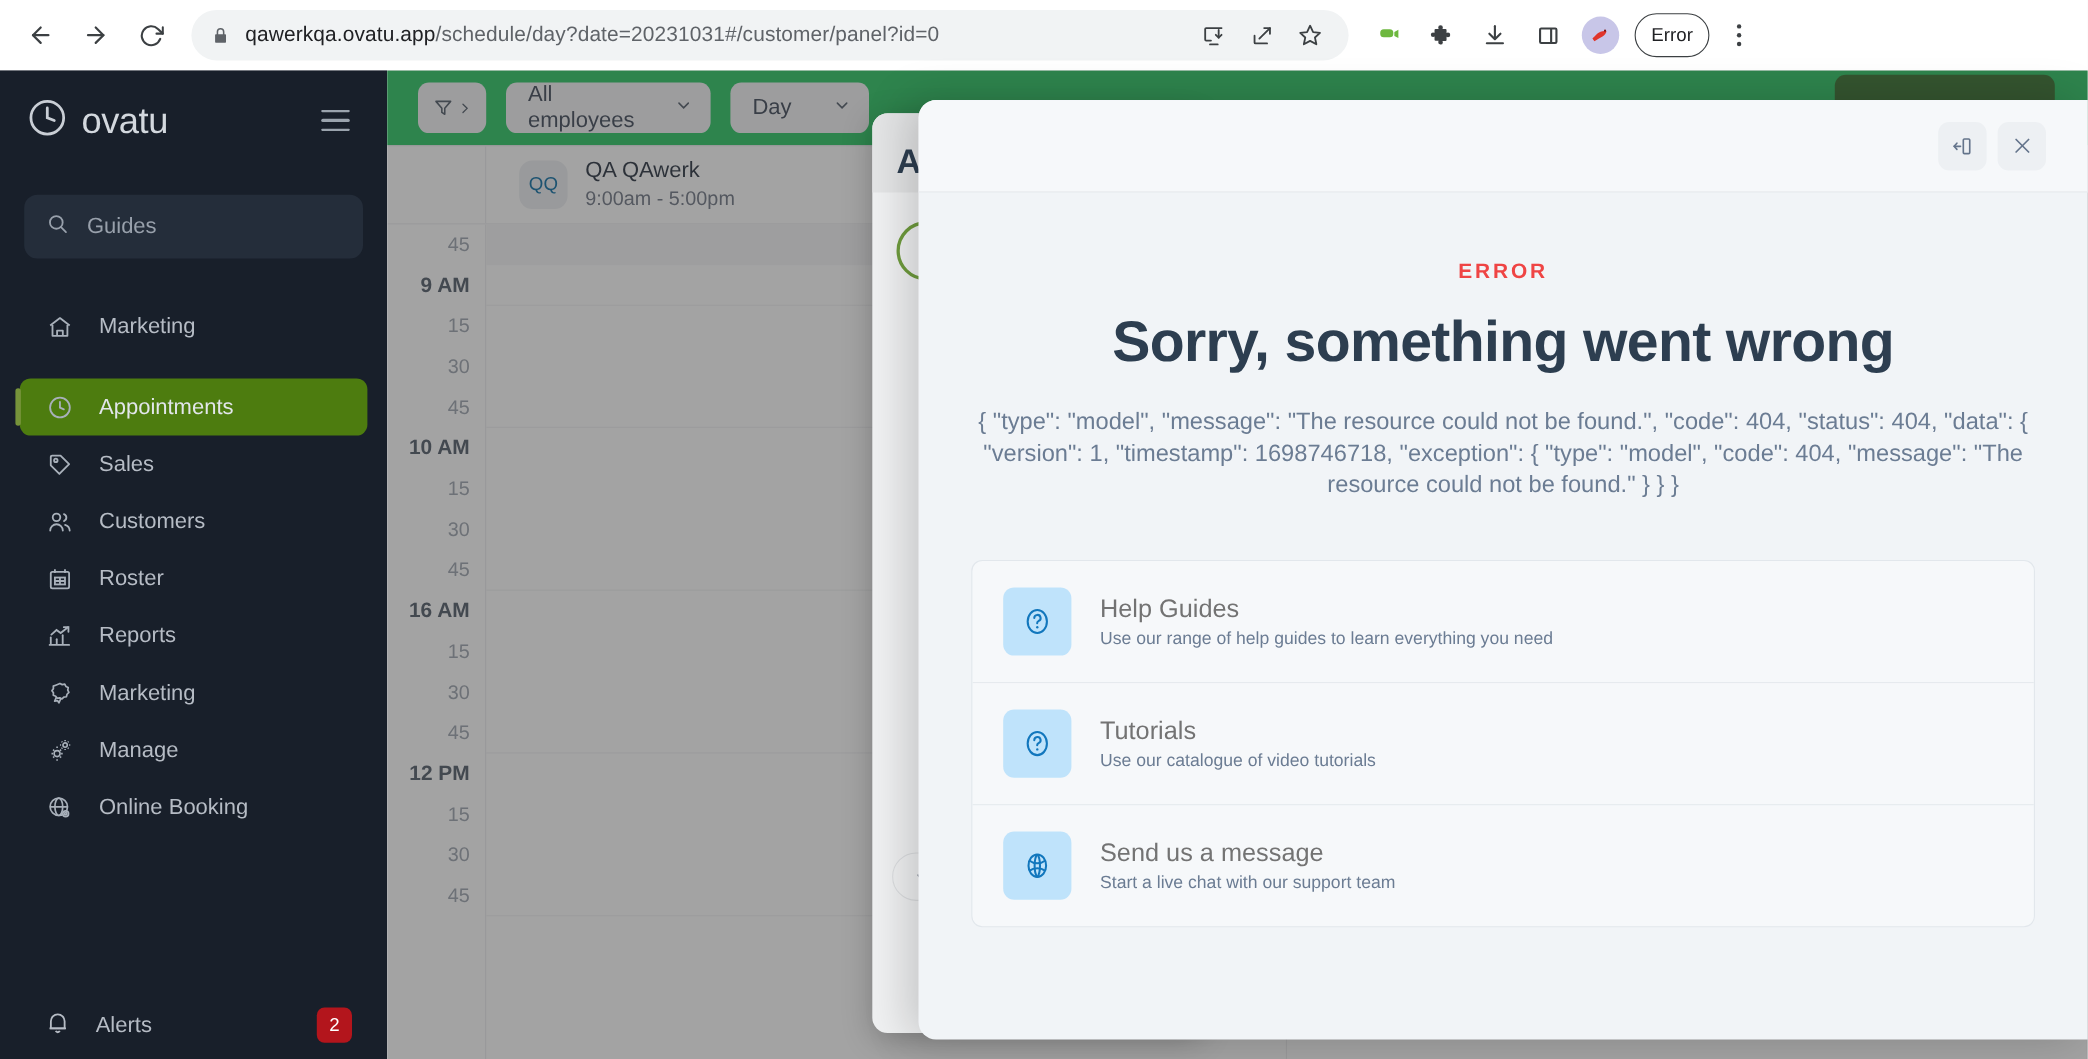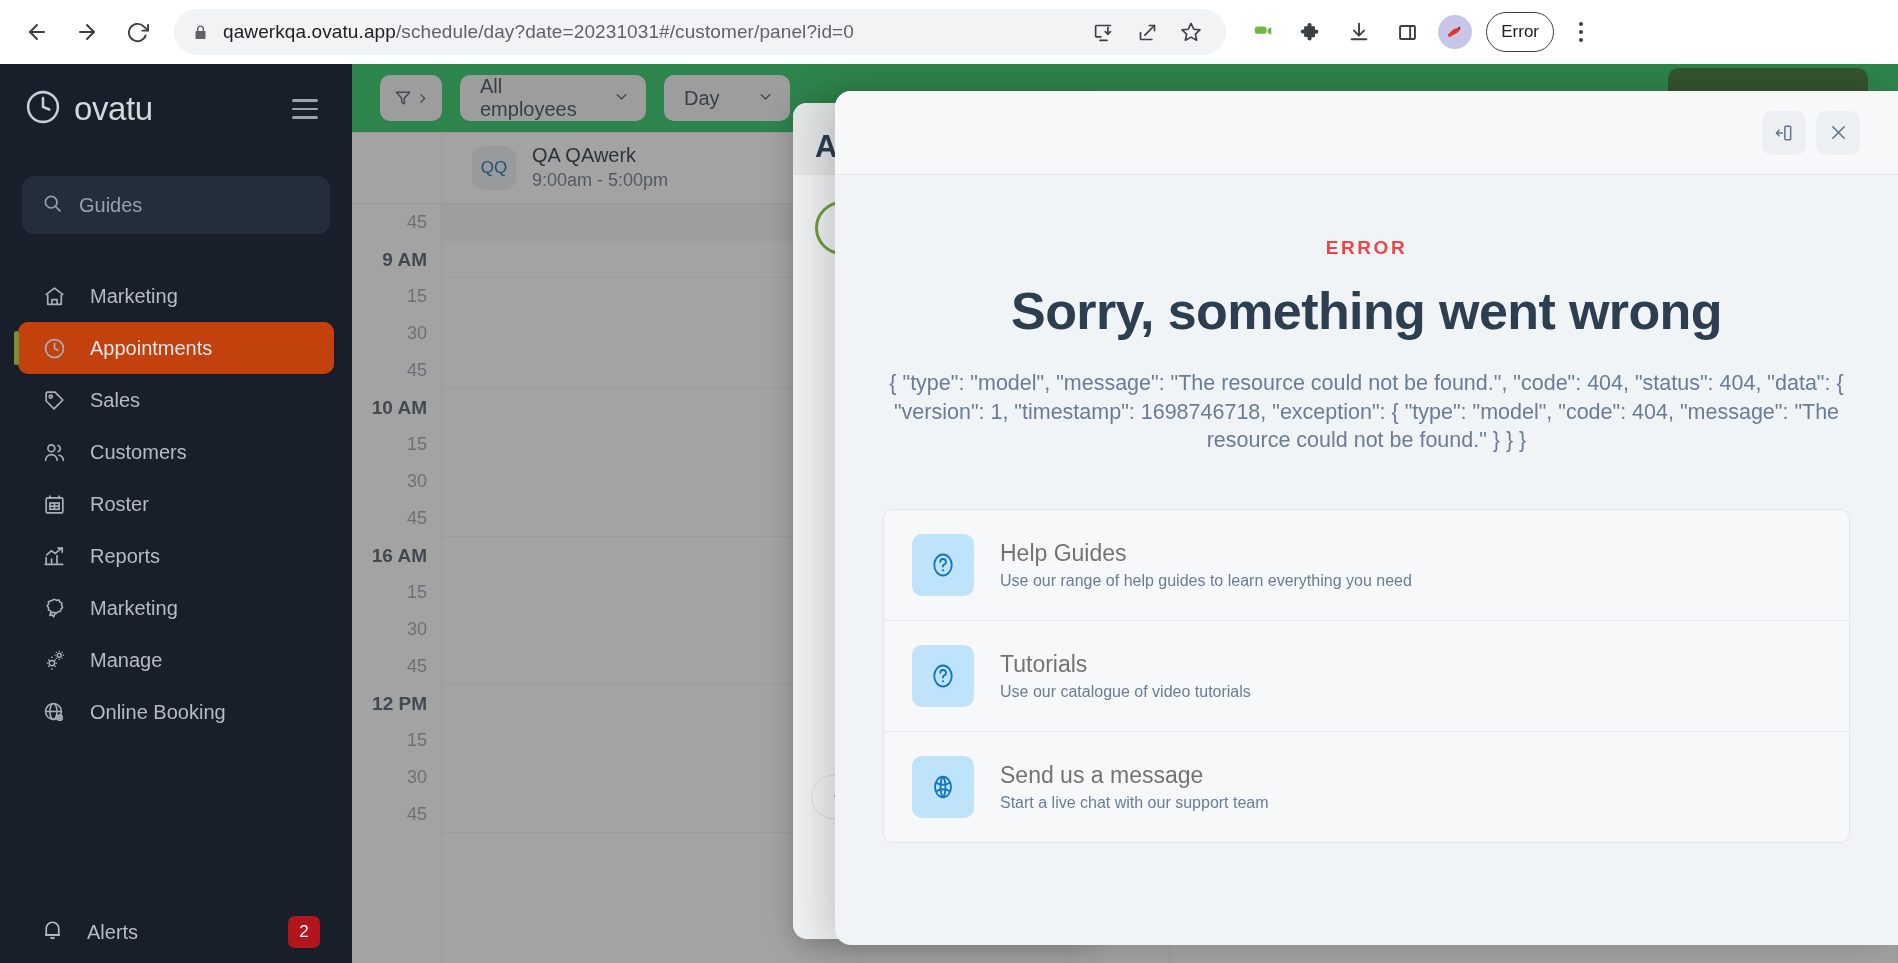--- a/index.html
+++ b/index.html
@@ -72,21 +72,21 @@
     border-radius: 12px; display: flex; align-items: center; gap: 16px; padding: 0 20px;
   }
   .search-box .ph { font-size: 20px; color: #98a0ab; }
 
   .nav { margin-top: 36px; }
   .nav-item {
     position: relative; display: flex; align-items: center; gap: 22px;
     height: 52px; margin: 0 18px; padding-left: 22px; border-radius: 10px;
     color: #b6bcc5; font-size: 20px;
   }
-  .nav-item.active { background: #c2410c; color: #e2e6ea; }
+  .nav-item.active { background: #4d7c0f; color: #e2e6ea; margin-top: 21px; }
   .nav-item.active::before {
     content: ""; position: absolute; left: -4px; top: 9px;
     width: 5px; height: 34px; background: #76933a; border-radius: 3px;
   }
   .nav-item .ico { width: 28px; height: 28px; display: flex; align-items: center; justify-content: center; flex: none; color: #a8b0ba; }
 
   .alerts-row {
     position: absolute; left: 0; bottom: 0; width: 352px;
     display: flex; align-items: center; gap: 22px;
     height: 62px; padding-left: 40px; color: #b6bcc5; font-size: 20px;

